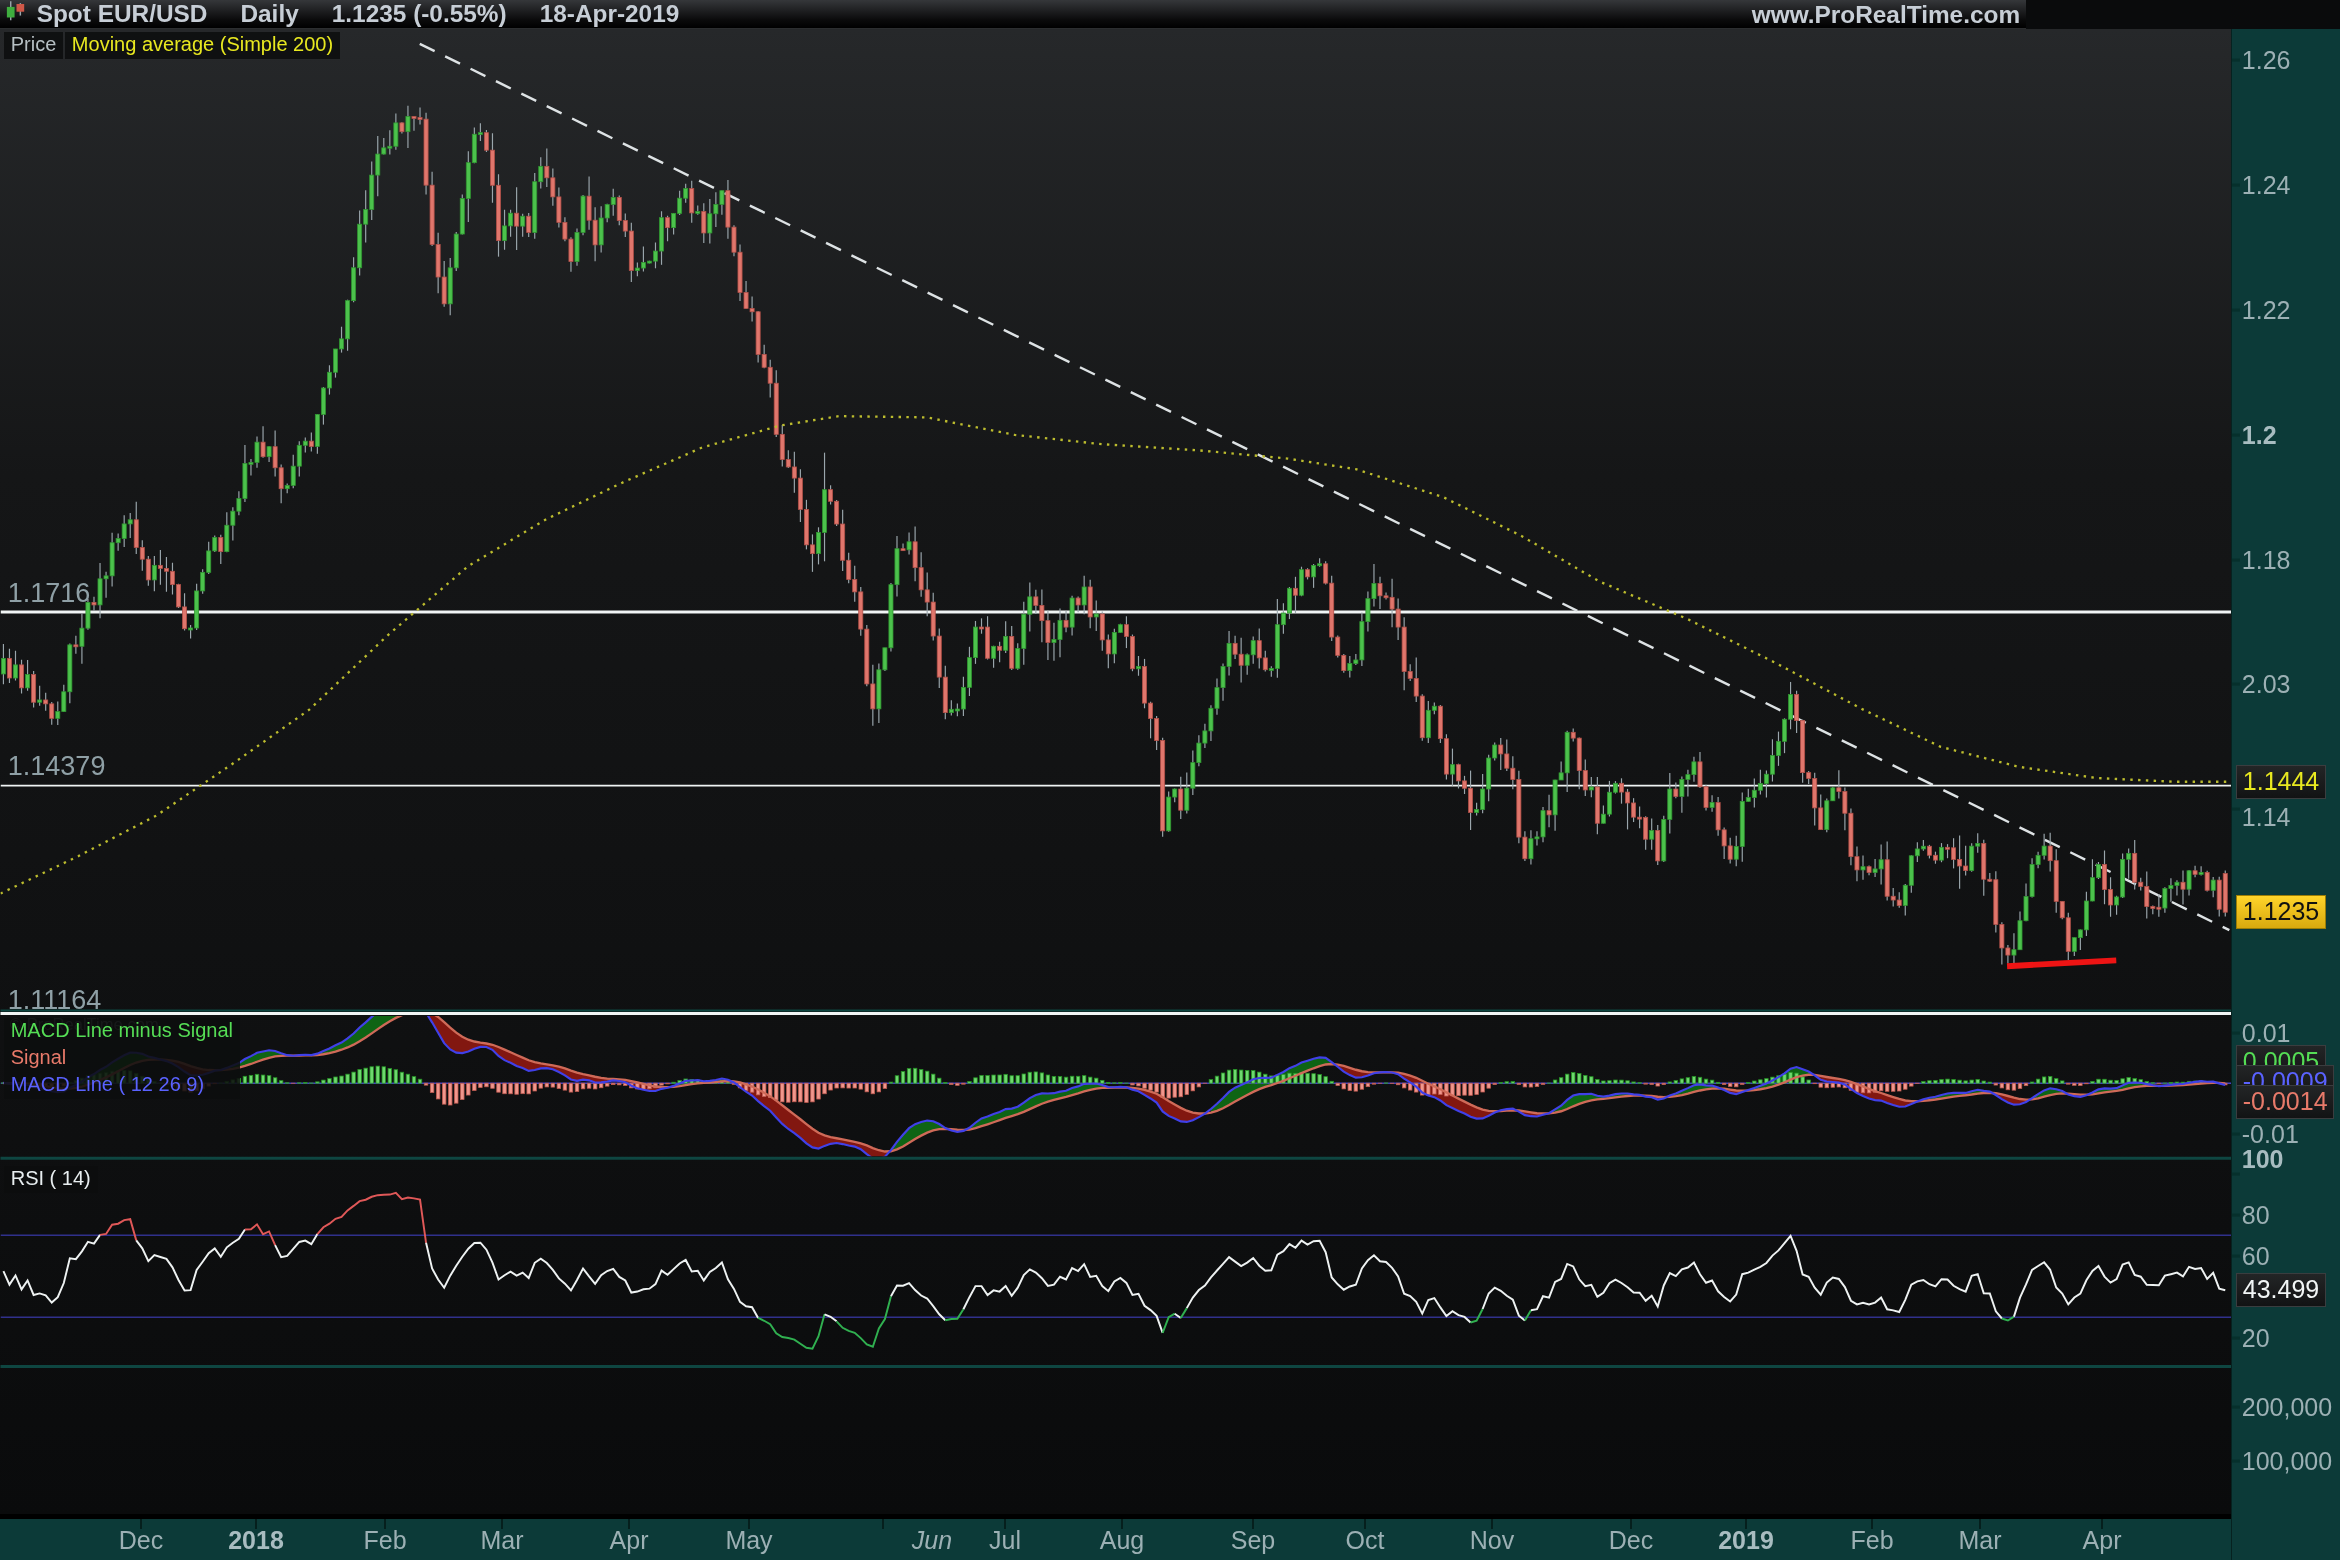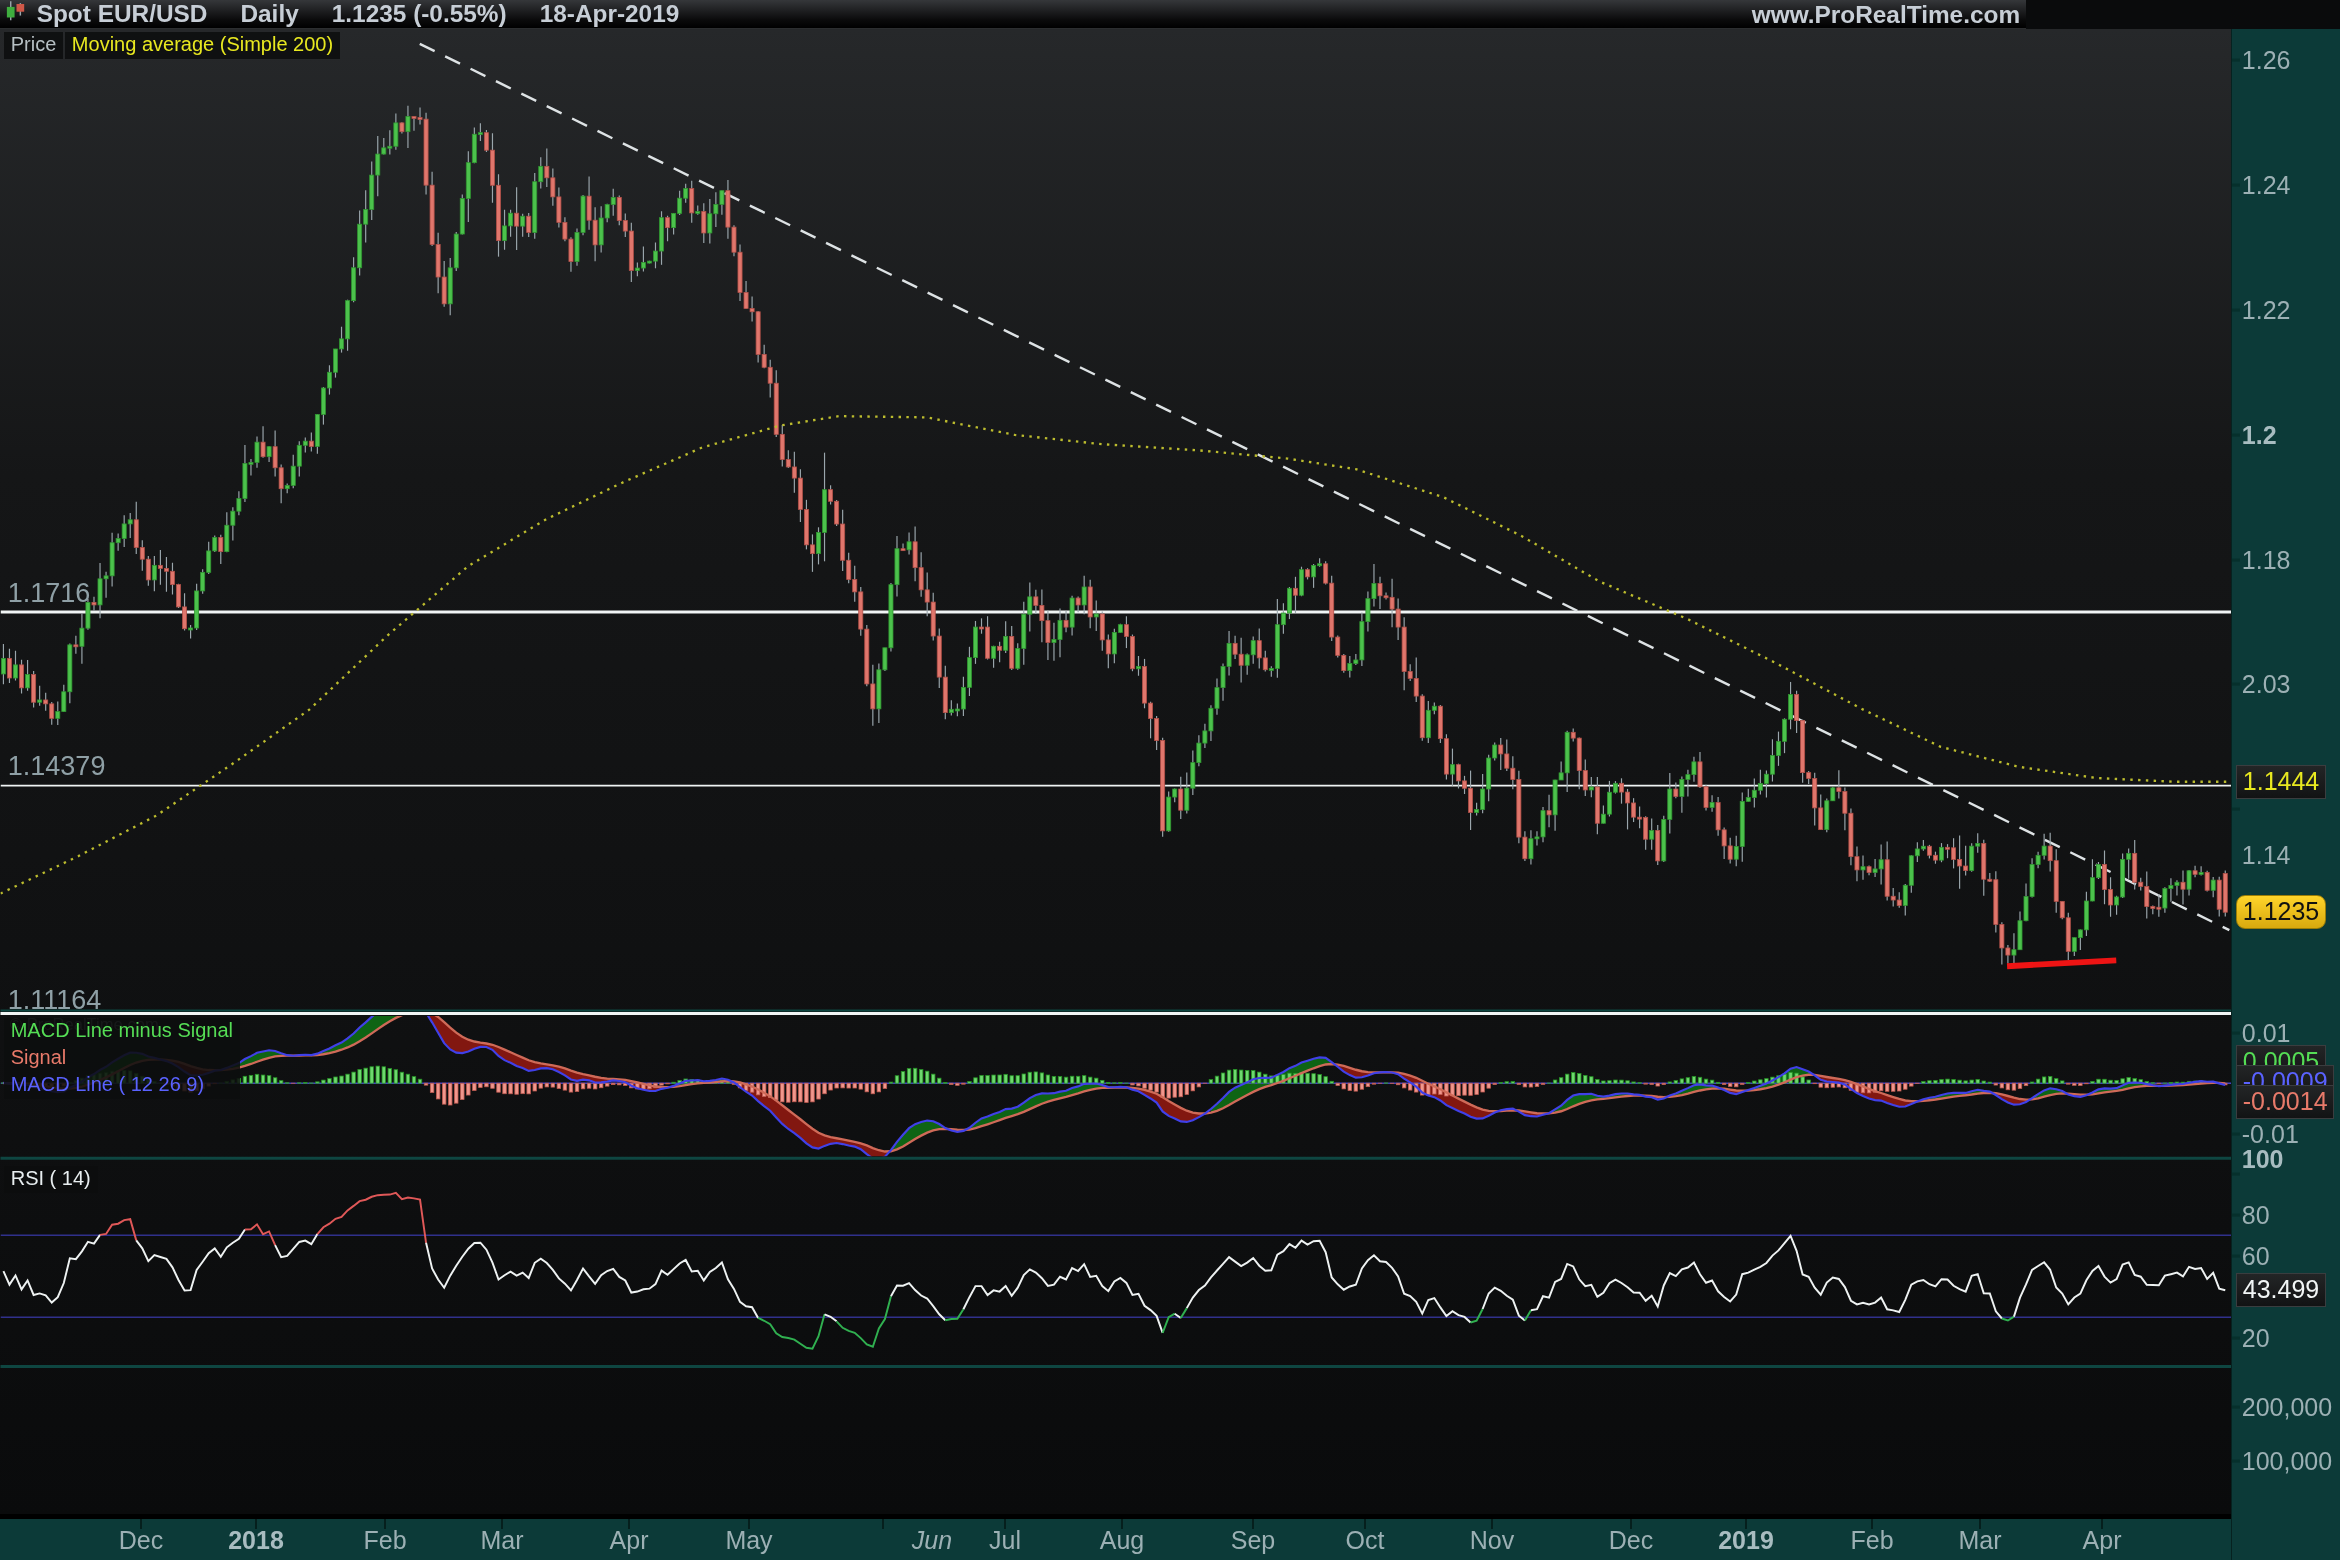--- a/index.html
+++ b/index.html
@@ -1289,41 +1289,41 @@
         <div class="ax-label" style="top: 156px; text-align: center;">1.24</div>
         <div class="tick" style="top: 156px;"></div>
         <div class="ax-label" style="top: 281px;">1.22</div>
         <div class="tick" style="top: 281px;"></div>
         <div class="ax-label bold" style="top: 406px;">1.2</div>
         <div class="tick" style="top: 406px;"></div>
         <div class="ax-label" style="top: 531px;">1.18</div>
         <div class="tick" style="top: 531px;"></div>
         <div class="ax-label" style="top: 655px;">2.03</div>
         <div class="tick" style="top: 655px;"></div>
-        <div class="ax-label" style="top: 826px;">1.14</div>
+        <div class="ax-label" style="top: 788px;">1.14</div>
         <div class="tick" style="top: 780px;"></div>
         <div class="ax-label" style="top: 1004px;">0.01</div>
         <div class="tick" style="top: 1004px;"></div>
         <div class="ax-label" style="top: 1105px;">-0.01</div>
         <div class="tick" style="top: 1105px;"></div>
         <div class="ax-label bold" style="top: 1130px; text-align: right;">100</div>
         <div class="tick" style="top: 1145px;"></div>
         <div class="ax-label" style="top: 1186px;">80</div>
         <div class="tick" style="top: 1186px;"></div>
         <div class="ax-label" style="top: 1227px;">60</div>
         <div class="tick" style="top: 1227px;"></div>
         <div class="ax-label" style="top: 1309px;">20</div>
         <div class="tick" style="top: 1309px;"></div>
         <div class="ax-label" style="top: 1378px;">200,000</div>
         <div class="tick" style="top: 1378px;"></div>
         <div class="ax-label" style="top: 1432px;">100,000</div>
         <div class="tick" style="top: 1432px;"></div>
       </div>
     <div class="val-box" id="ma-marker" style="color: rgb(232, 232, 32); top: 753px;">1.1444</div>
-    <div class="val-box yellow-bg" id="last-marker" style="top: 883px; border-radius: 9px;">1.1235</div>
+    <div class="val-box yellow-bg" id="last-marker" style="top: 883px;">1.1235</div>
     <div class="val-box" id="macd-m0" style="color: rgb(85, 221, 85); top: 1033px;">0.0005</div>
     <div class="val-box" id="macd-m1" style="color: rgb(90, 98, 255); top: 1053px;">-0.0009</div>
     <div class="val-box" id="macd-m2" style="color: rgb(232, 122, 106); top: 1073px;">-0.0014</div>
     <div class="val-box" id="rsi-marker" style="color: rgb(242, 246, 246); top: 1261px;">43.499</div>
   </div>
 
   <div id="axis-bottom">
     <div class="blackband"></div>
     <div class="strip"></div>
     <div id="t-labels">

